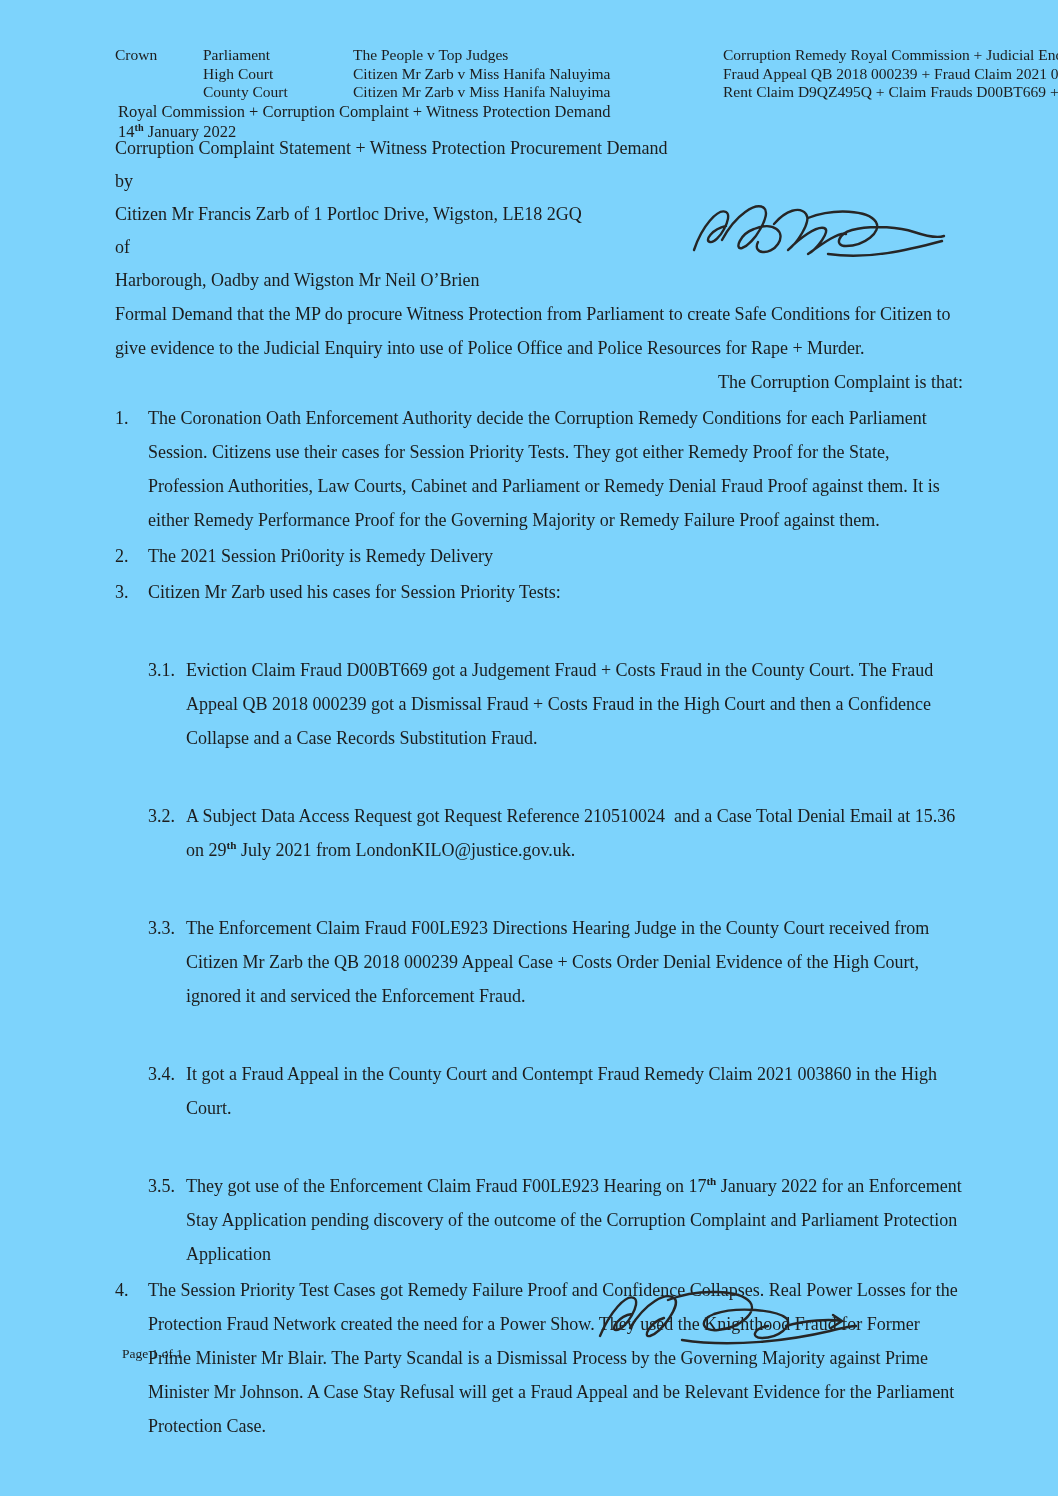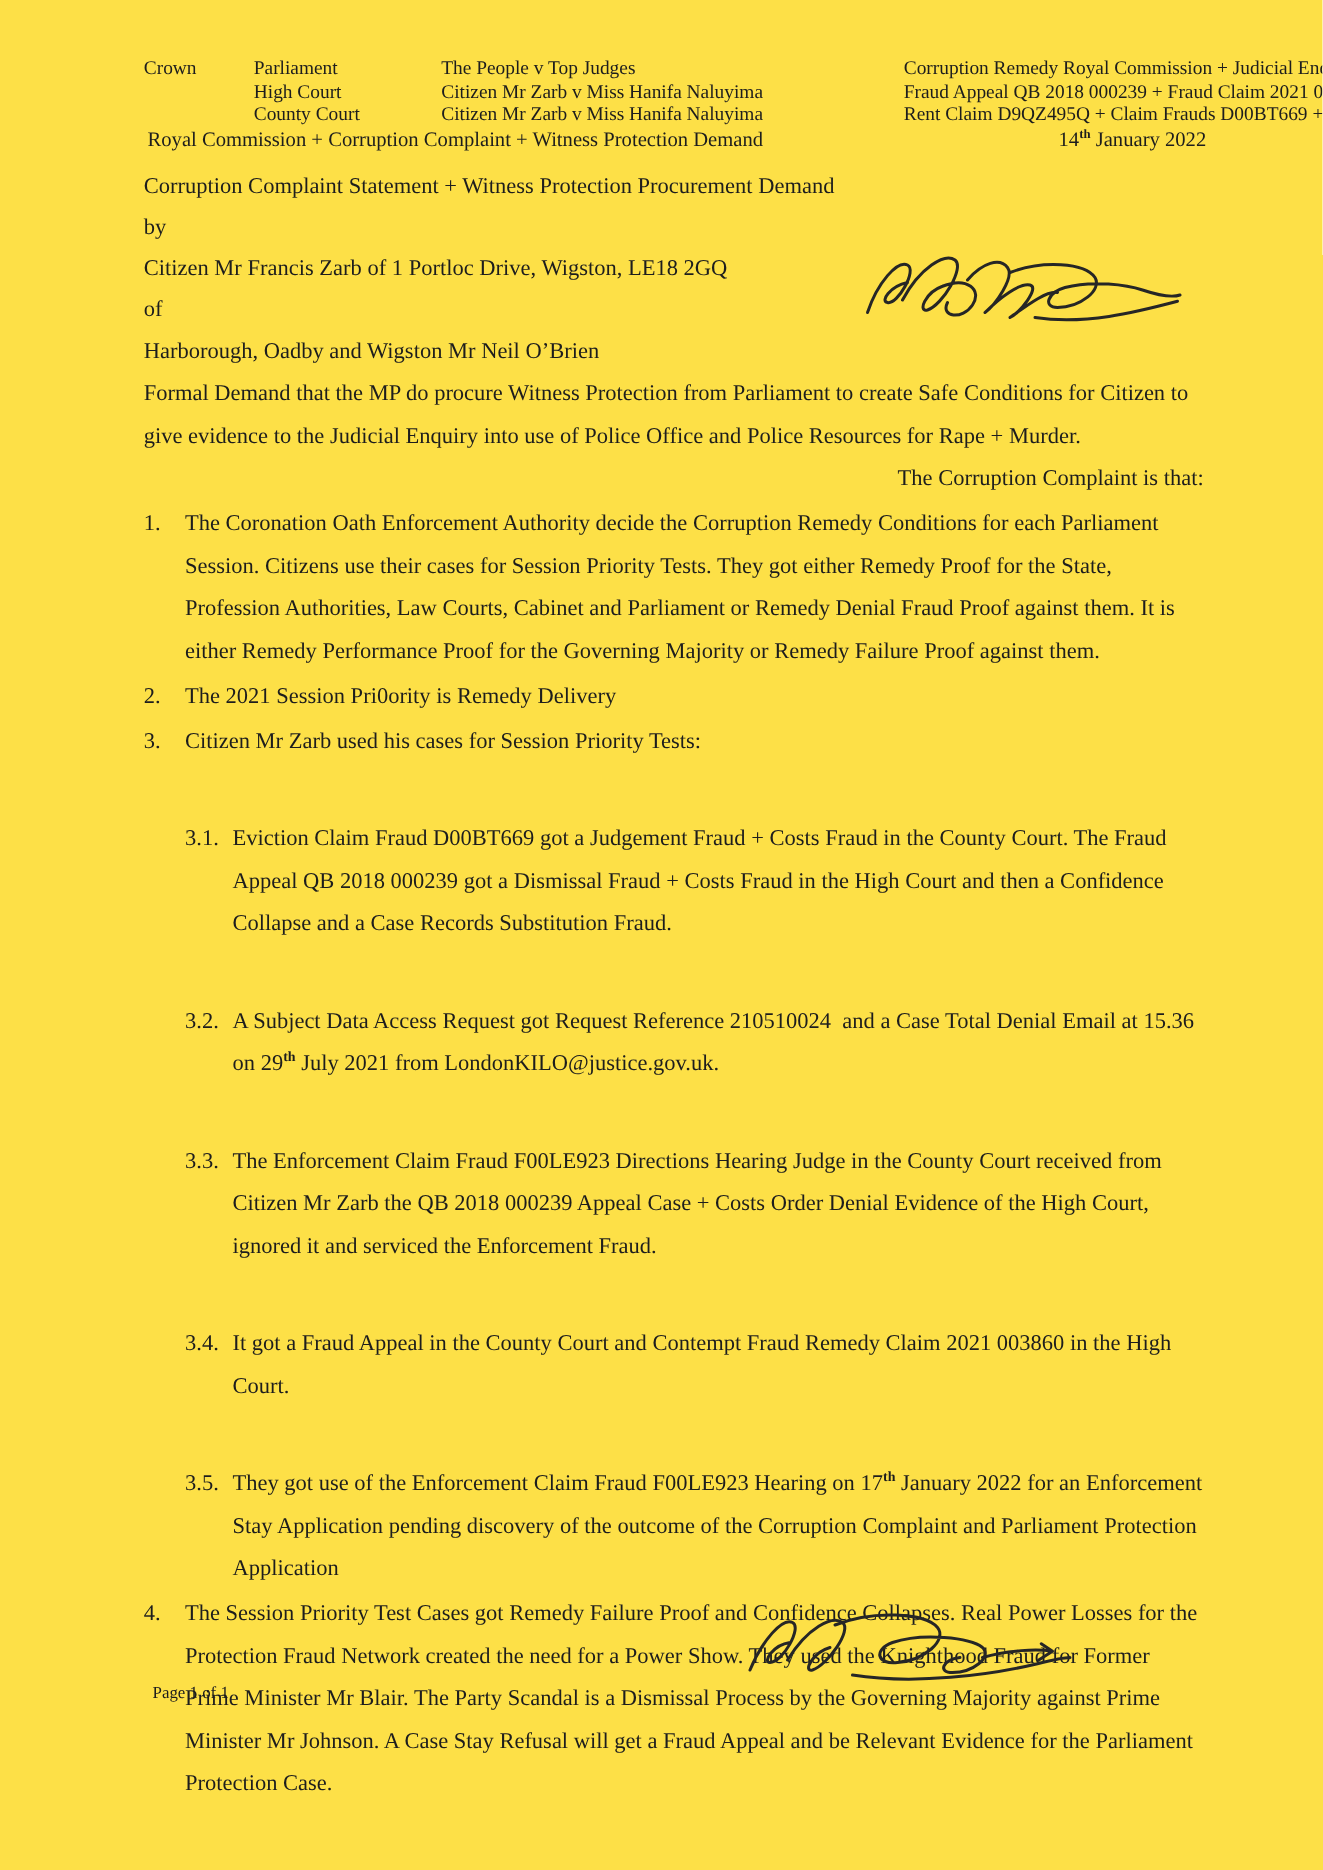--- a/index.html
+++ b/index.html
@@ -1,32 +1,32 @@
 <!DOCTYPE html>
 <html><head>
 <meta charset="utf-8">
 <style>
   html,body{margin:0;padding:0;background:#ffffff;}
   .page{
     position:relative;
     width:1058px;height:1496px;
-    background:#fde047;
+    background:#7dd3fc;
     color:#1d1d1d;
     font-family:"Liberation Serif","DejaVu Serif",serif;
     overflow:hidden;
   }
   
   .letterhead{position:absolute;top:46px;left:115px;right:88px;font-size:15.5px;line-height:18.5px;}
   .hrow{display:flex;align-items:baseline;}
   .h-crown{flex:0 0 88px;}
   .h-court{flex:0 0 150px;}
   .h-case{flex:0 0 370px;text-align:left;}
   .h-ref{flex:1 1 auto;text-align:right;white-space:nowrap;}
   
-  .subject-row{position:absolute;top:102px;left:118px;right:93px;display:flex;justify-content:space-between;align-items:baseline;font-size:16.5px;}
+  .subject-row{position:absolute;top:102px;left:118px;right:93px;display:flex;justify-content:space-between;align-items:baseline;font-size:16.5px;flex-direction:column;}
   
   .title-block{position:absolute;top:132px;left:115px;right:76px;text-align:left;font-size:18px;}
   .title-block > div{line-height:33px;height:33px;}
   
   .docbody{position:absolute;top:297px;left:115px;right:95px;font-size:18px;line-height:34px;}
   .para{margin:0;}
   .intro{margin:0;text-align:right;}
   .item{display:flex;margin-top:2px;}
   .item .num{flex:0 0 33px;}
   .item.sub{padding-left:33px;margin-top:44px;}

